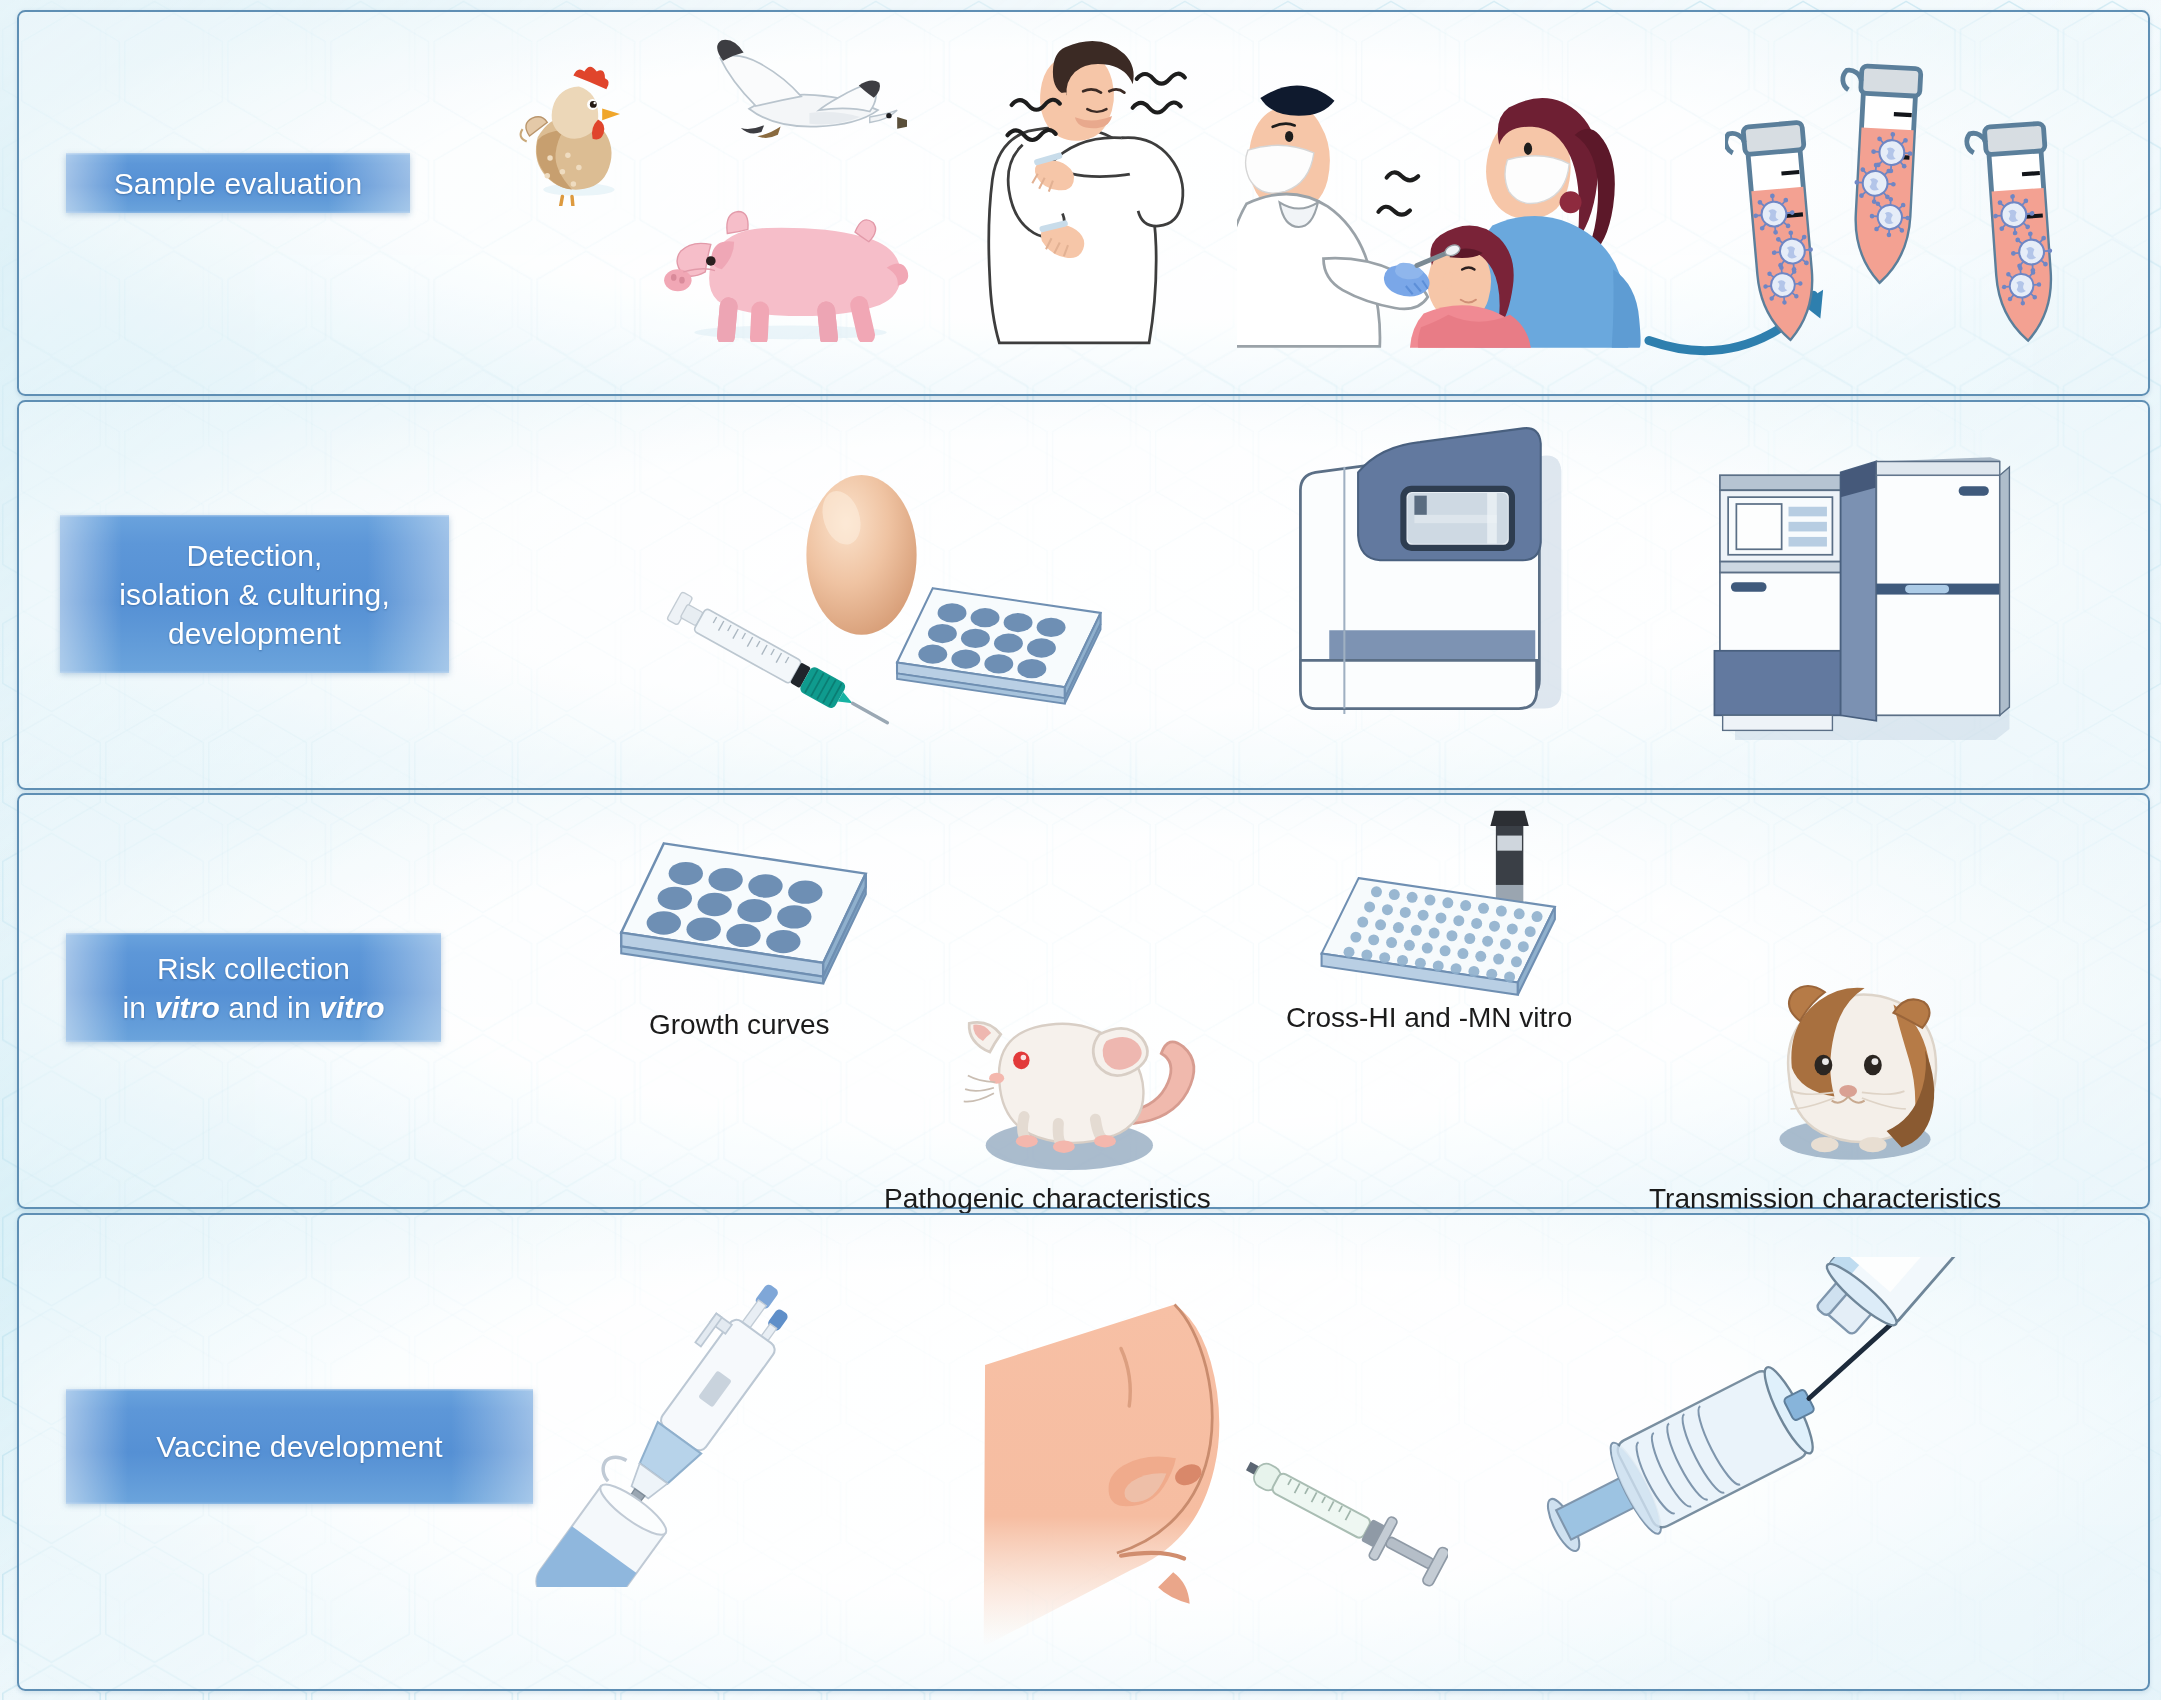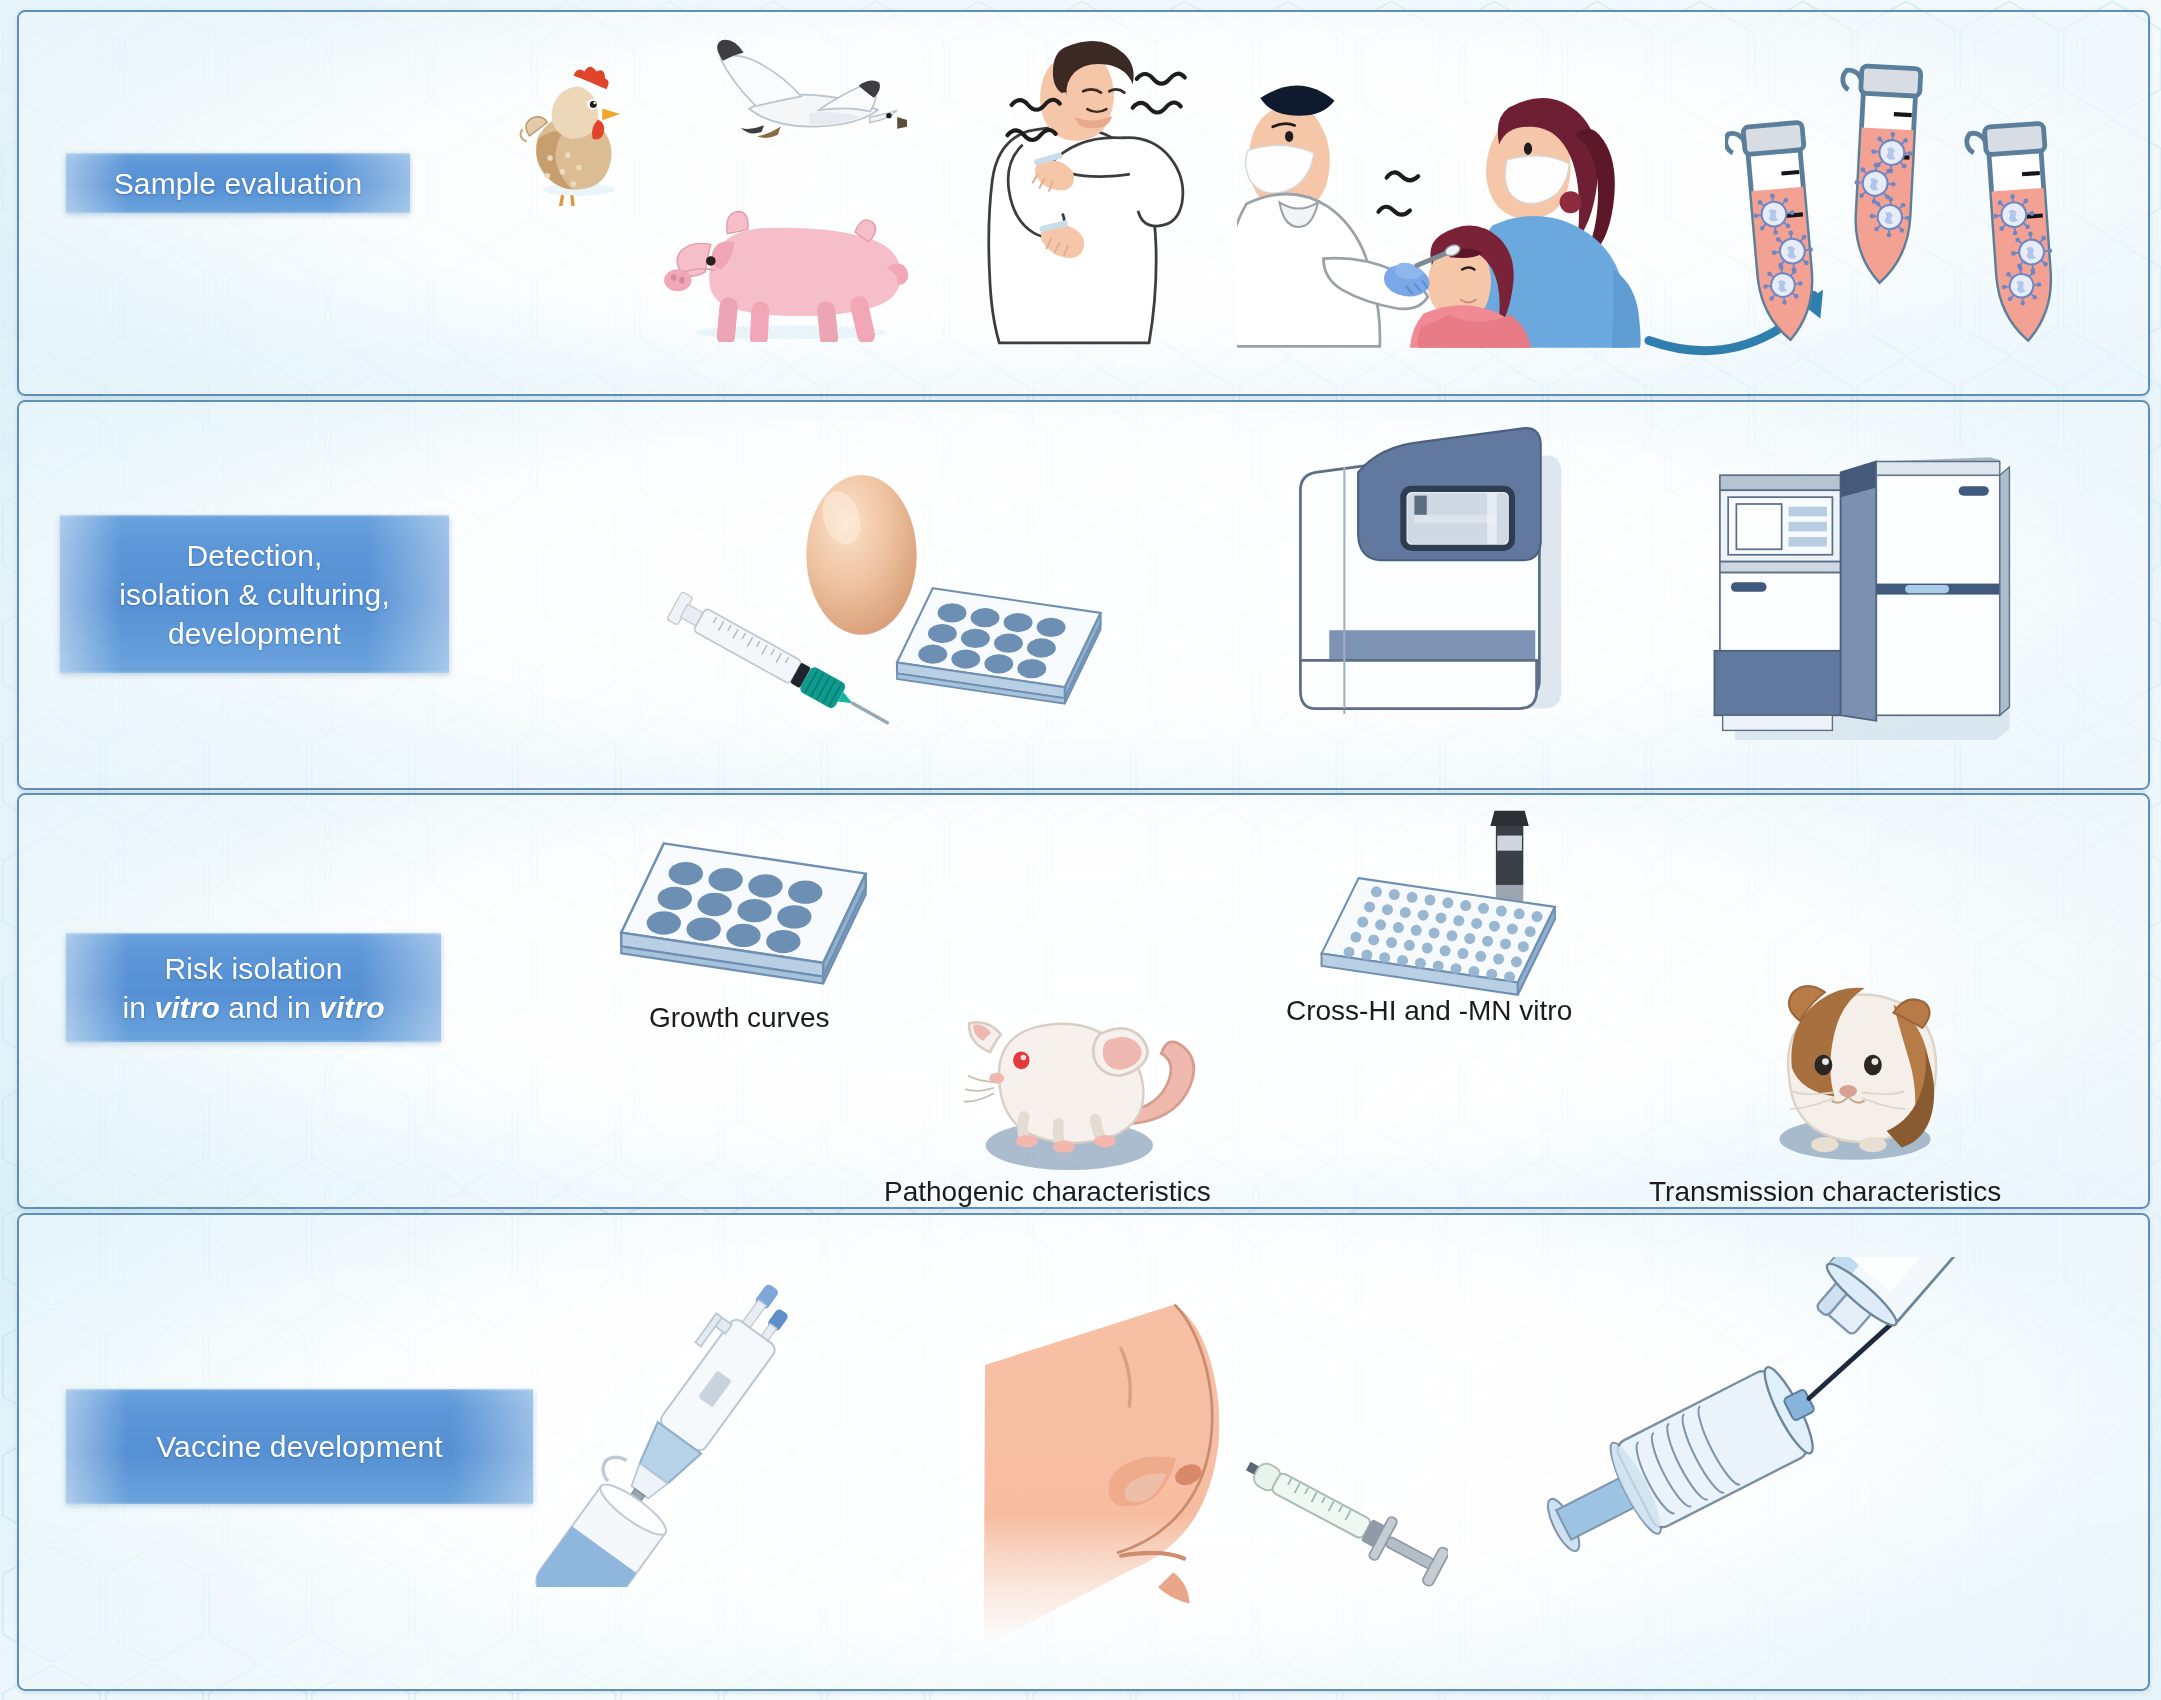--- a/index.html
+++ b/index.html
@@ -55,21 +55,21 @@
     background:linear-gradient(270deg,rgba(255,255,255,.40),rgba(255,255,255,0));
   }
   .plaque span{position:relative;z-index:2;}
   #plaque1{left:66px;top:153px;width:344px;height:60px;}
   #plaque2{left:60px;top:515px;width:389px;height:158px;}
   #plaque3{left:66px;top:933px;width:375px;height:109px;}
   #plaque4{left:66px;top:1389px;width:467px;height:115px;}
   .ital{font-style:italic;font-weight:bold;}
 
   
-  .cap{position:absolute;color:#1b1b1b;font-size:28px;white-space:nowrap;}
+  .cap{position:absolute;color:#1b1b1b;font-size:28px;white-space:nowrap;margin-top:7px;}
   #cap-growth{left:649px;top:1002px;}
   #cap-assay{left:1286px;top:995px;}
   #cap-patho{left:884px;top:1176px;}
   #cap-trans{left:1649px;top:1176px;}
 
   
   .art{position:absolute;}
 </style>
 </head>
 <body>
@@ -434,21 +434,21 @@
 
 <div class="panel" id="panel3">
   <svg class="panel-hex" viewBox="0 0 3098 600" preserveAspectRatio="none">
     <rect width="3098" height="600" fill="url(#hexpat)" opacity=".5"></rect>
     <rect width="3098" height="600" fill="#ffffff" opacity=".56"></rect>
   </svg>
 </div>
 
 <div class="plaque" id="plaque3">
   <span>
-    <span>Risk isolation</span><br>
+    <span>Risk collection</span><br>
     <span>in </span><span class="ital">vitro</span><span> and in </span><span class="ital">vitro</span>
   </span>
 </div>
 
 <svg class="art" style="left:606px;top:831px;" width="275" height="158" viewBox="0 0 400 230">
   <path d="M84 18 l294 44 l-62 130 l-294 -44 z" fill="#f7fbfd" stroke="#6f8fb2" stroke-width="3.5"></path>
   <path d="M22 148 l294 44 l0 20 l-294 -44 z" fill="#b9cfe4" stroke="#6f8fb2" stroke-width="3.5"></path>
   <path d="M316 192 l62 -130 l0 20 l-62 130 z" fill="#8fb0cd" stroke="#6f8fb2" stroke-width="3.5"></path>
   <path d="M22 168 l294 44 l0 10 l-294 -44 z" fill="#a7c3dc" stroke="#6f8fb2" stroke-width="3"></path>
   <path d="M316 212 l62 -130 l0 10 l-62 130 z" fill="#7ea2c3" stroke="#6f8fb2" stroke-width="3"></path>

